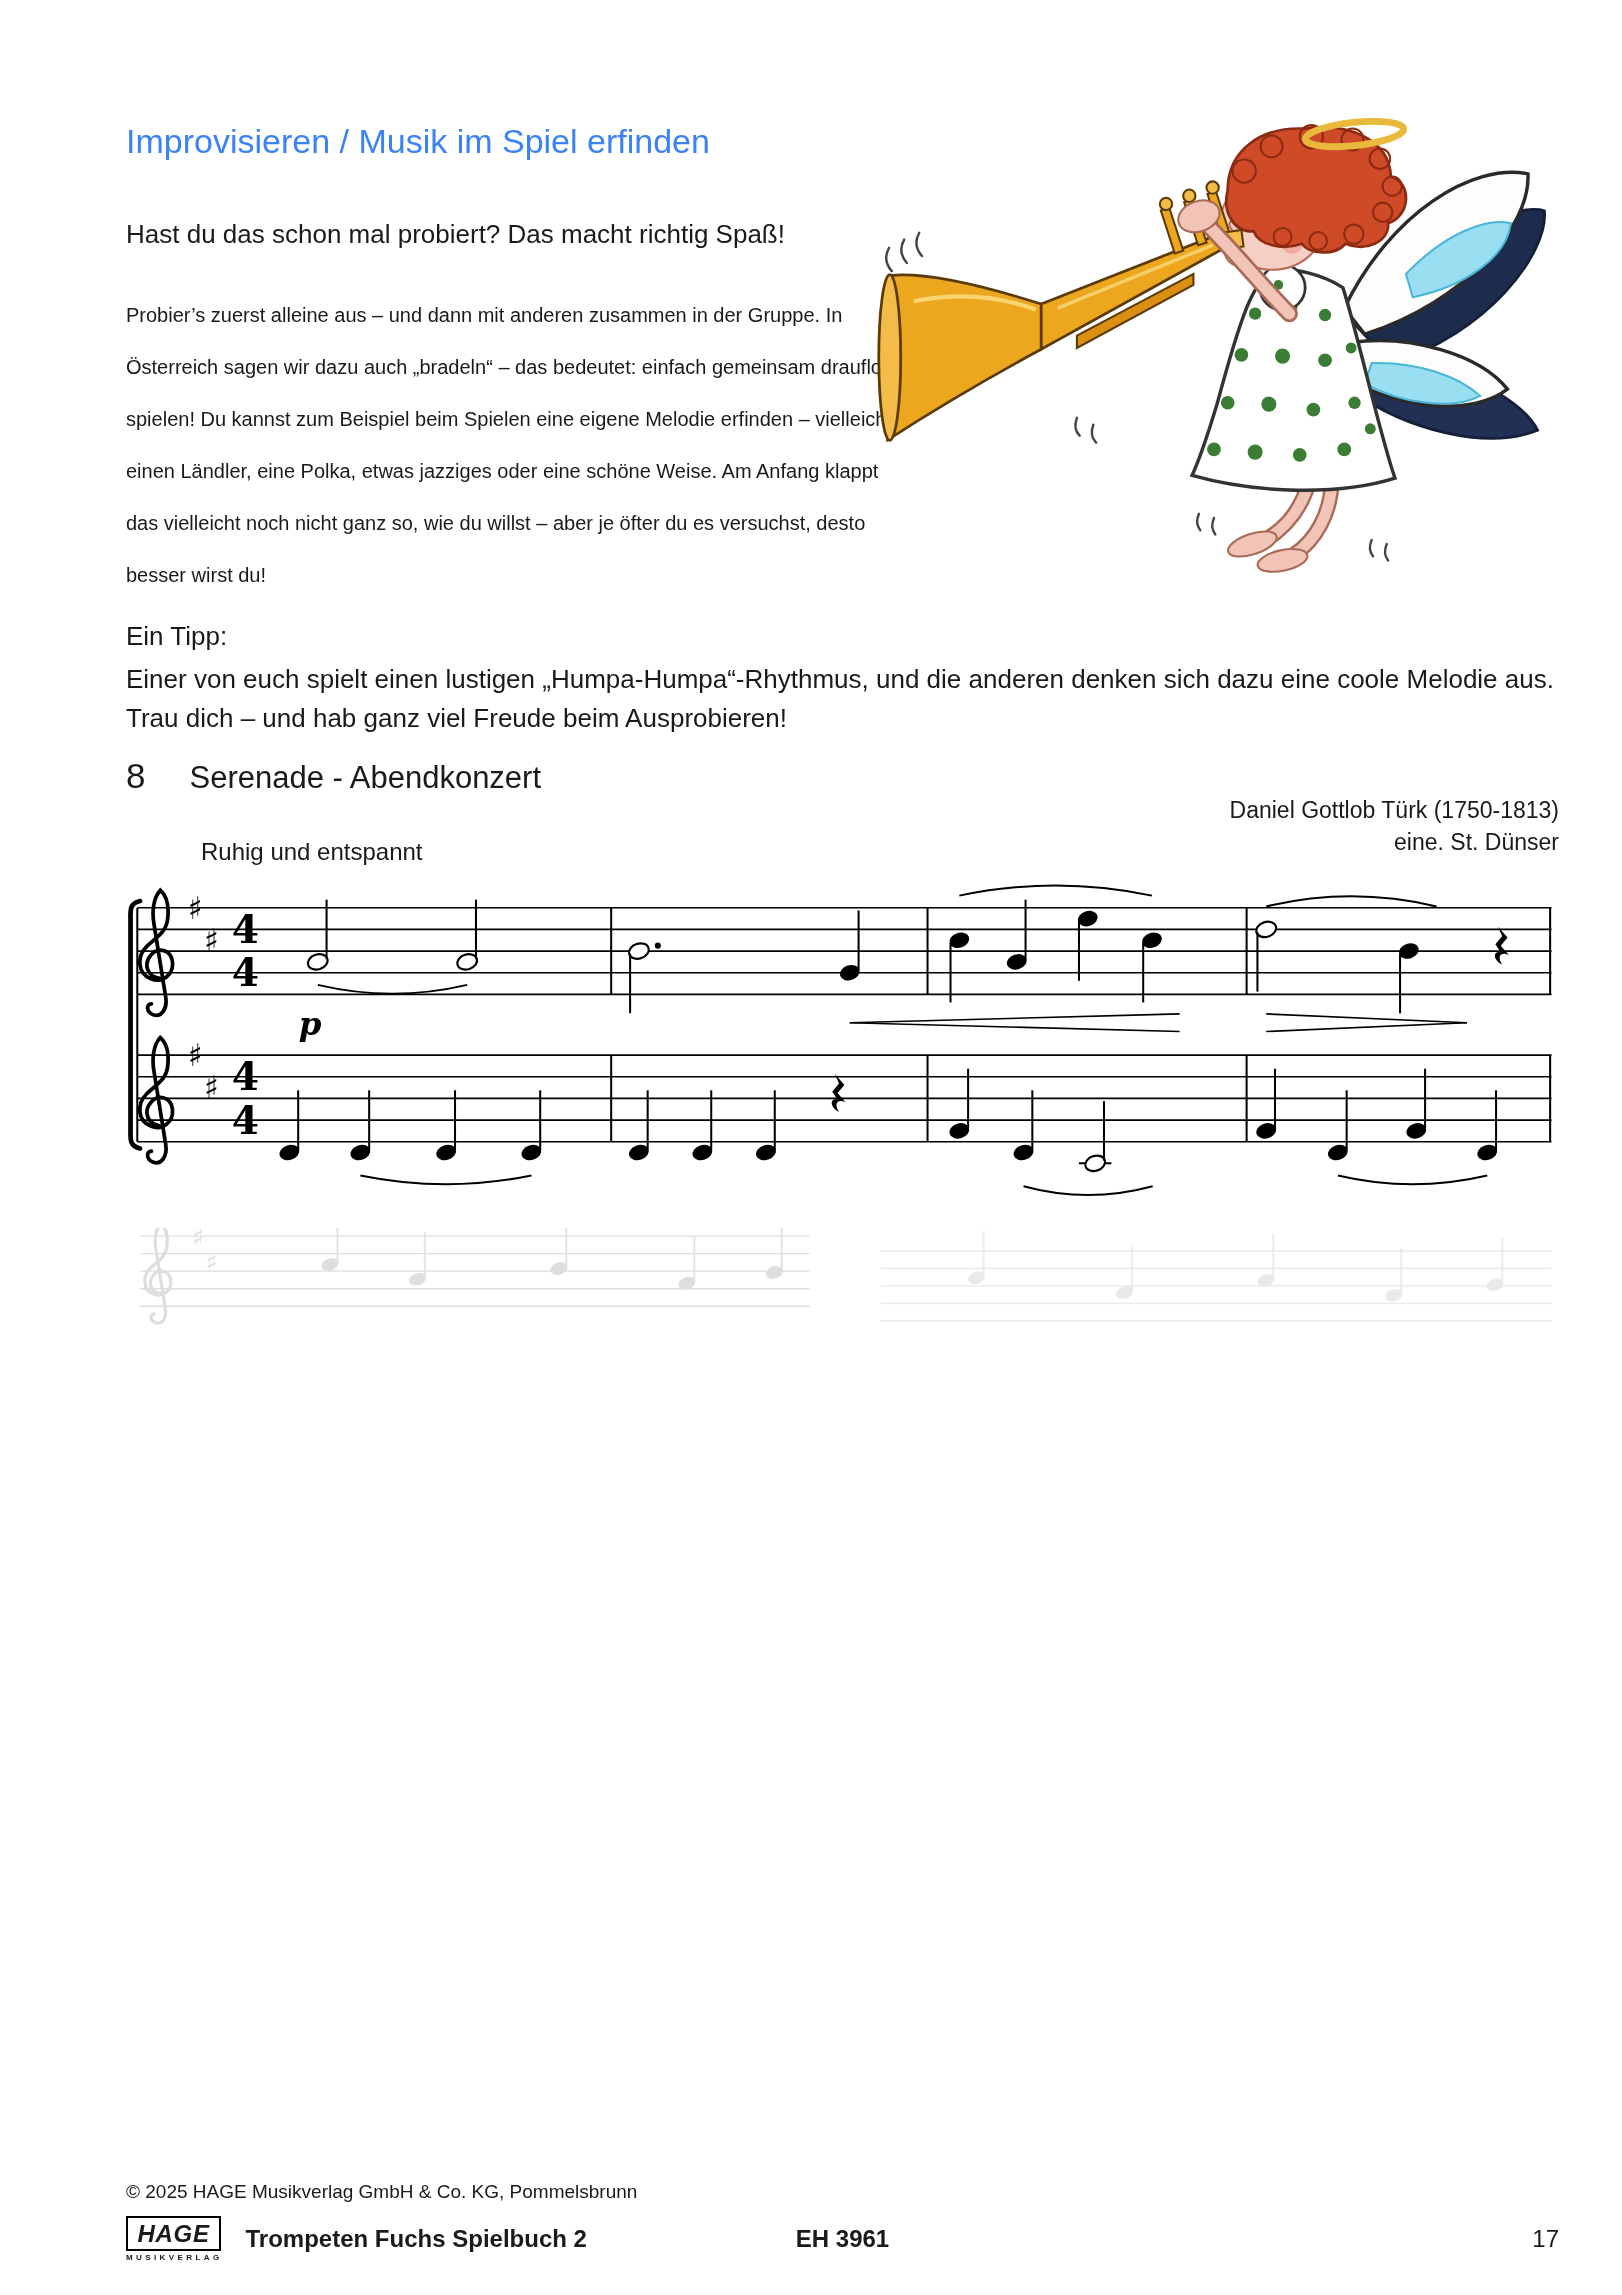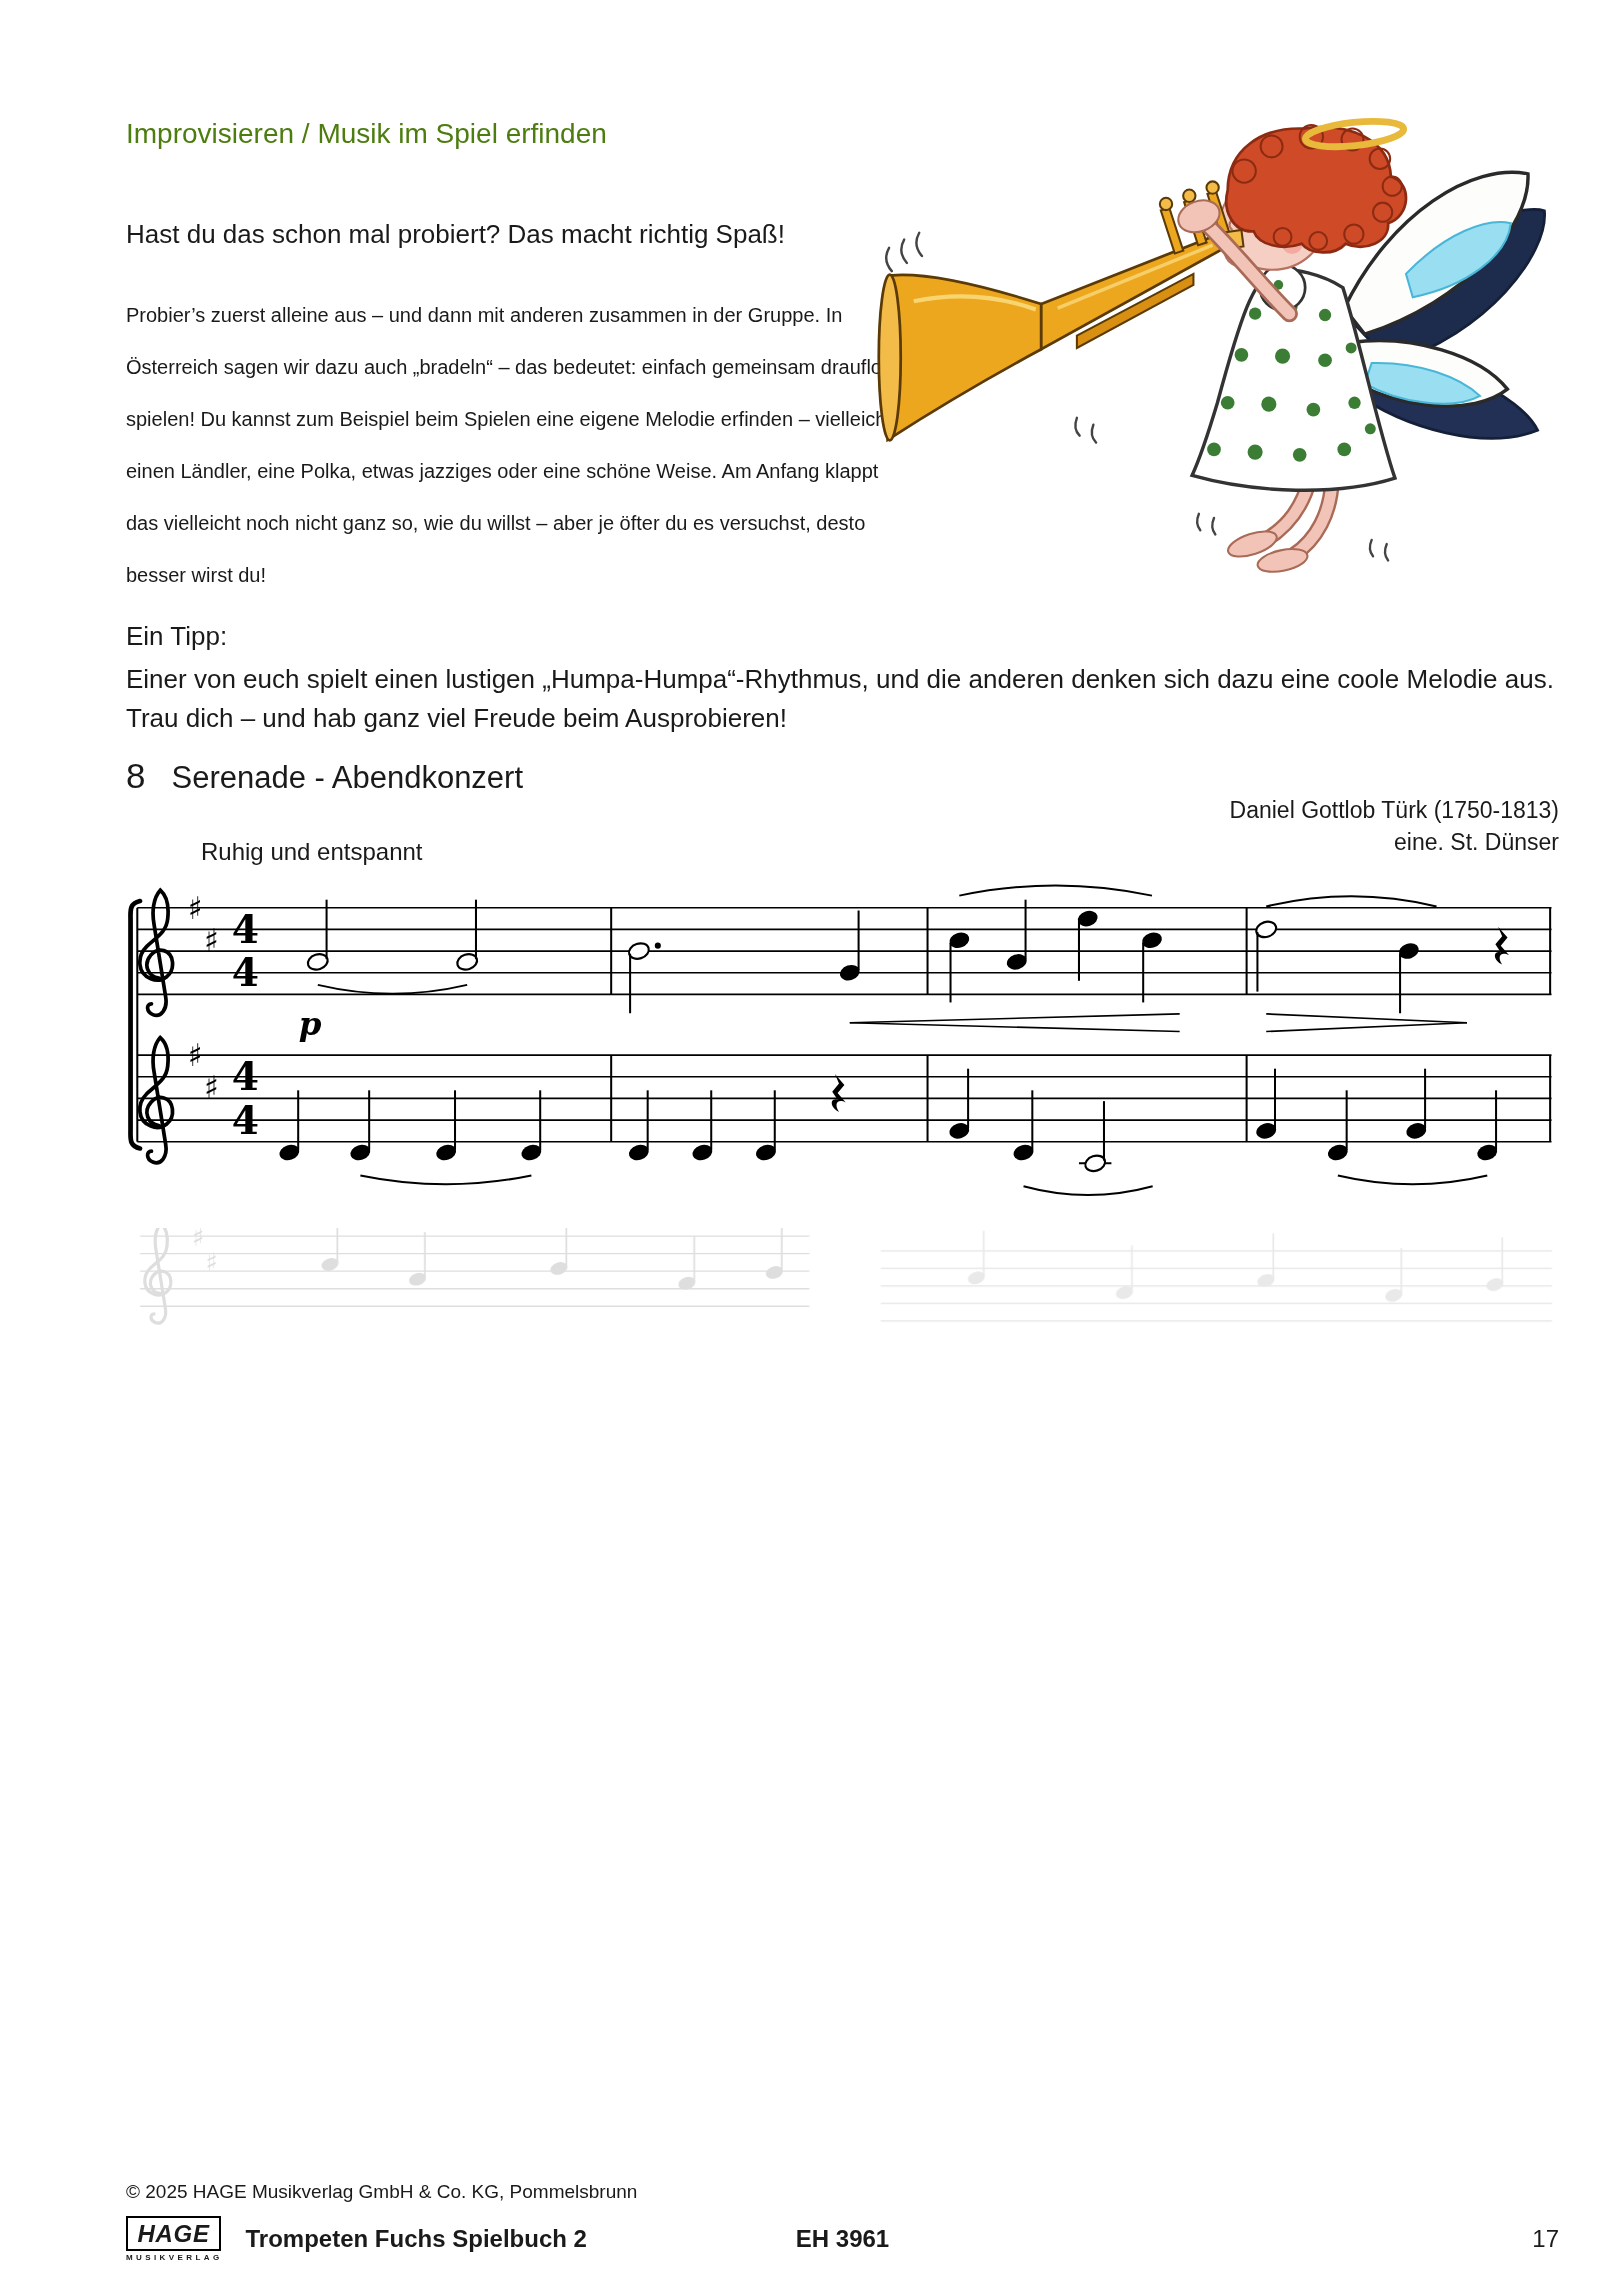--- a/index.html
+++ b/index.html
@@ -1,27 +1,27 @@
 <!DOCTYPE html>
 <html style="font-size:10.8px"><head>
 <meta charset="utf-8">
 <style>
   html,body{margin:0;padding:0;background:#fff;}
   .page{position:relative;width:1623px;height:2295px;background:#ffffff;
         font-family:"Liberation Sans","DejaVu Sans",sans-serif;color:#1a1a1a;overflow:hidden;}
   .abs{position:absolute;}
-  .page-title{left:126px;top:99px;font-size:28px;font-weight:400;color:#4d7c0f;}
+  .page-title{left:126px;top:99px;font-size:34px;font-weight:400;color:#3b82f6;}
   .lead{left:126px;top:193px;font-size:26px;}
   .body-par{left:126px;top:269px;width:778px;font-size:20px;line-height:52px;}
   .illu{left:871px;top:108px;width:686px;height:473px;}
   .tip-label{left:126px;top:595px;font-size:26px;}
   .tip-text{left:126px;top:634px;width:1437px;font-size:26px;line-height:39px;}
   .piece-head{left:126px;top:756px;display:flex;align-items:baseline;}
   .piece-num{font-size:35px;}
-  .piece-title{font-size:31px;margin-left:26px;}
+  .piece-title{font-size:31px;margin-left:44px;}
   .composer-block{left:126px;top:794px;width:1433px;text-align:right;font-size:23px;line-height:32px;}
   .tempo{left:201px;top:838px;font-size:24px;}
   #music-svg{left:125px;top:874px;}
   #ghost-svg{left:125px;top:1228px;}
   .copyright{left:126px;top:2181px;font-size:19px;}
   .footer-row{left:126px;top:2216px;width:1433px;display:flex;align-items:center;}
   .hage-logo{display:flex;flex-direction:column;align-items:flex-start;margin-right:23px;}
   .hage-box{border:2.7px solid #000;padding:1.4px 9.5px 0 9.5px;font-weight:bold;font-style:italic;
             font-size:24px;letter-spacing:0.7px;line-height:30px;}
   .hage-sub{font-size:8px;letter-spacing:3.4px;margin-top:2px;font-weight:bold;}

